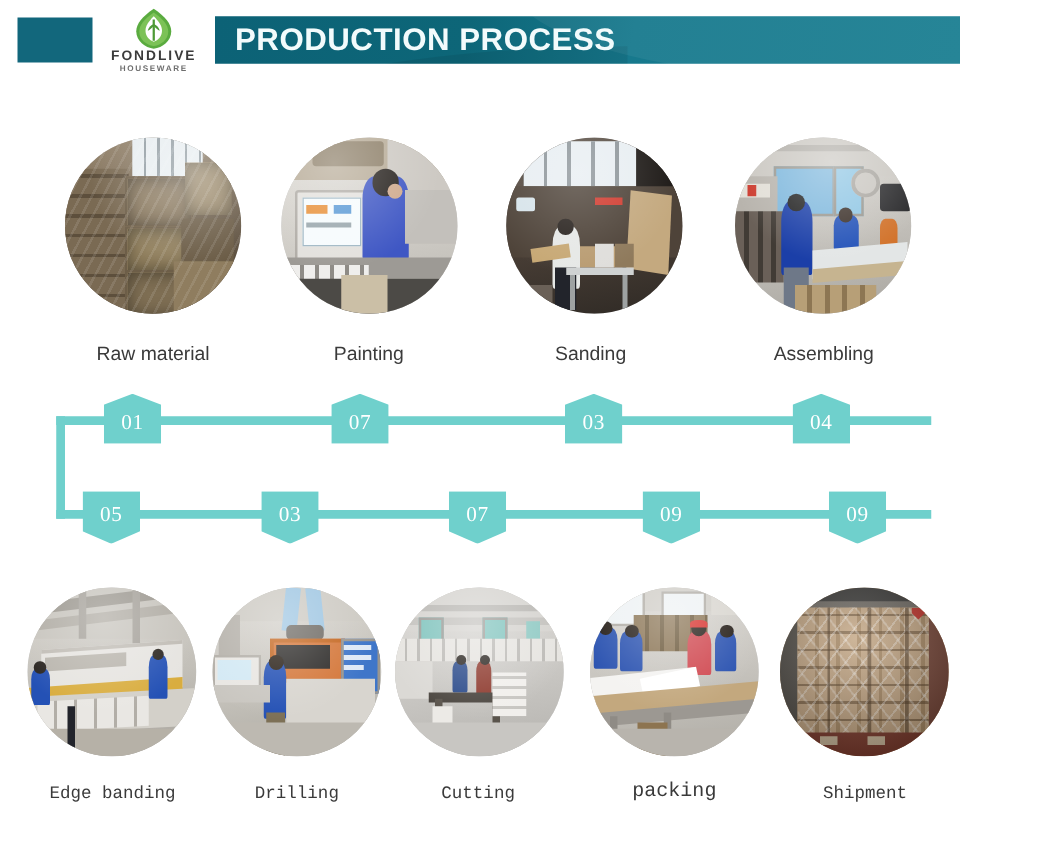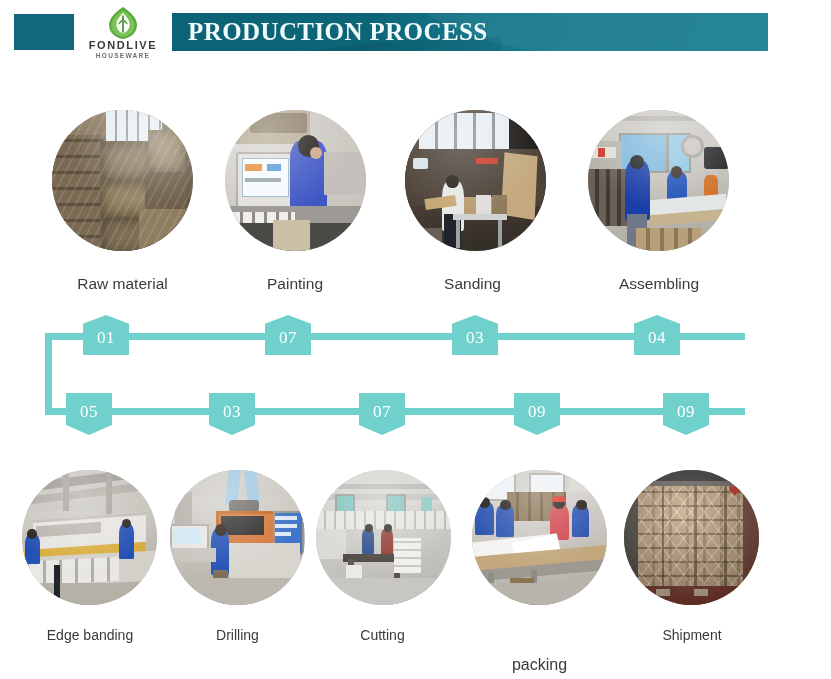--- a/index.html
+++ b/index.html
@@ -43,38 +43,38 @@
     transform:rotate(-4deg);
   }
   .title-bar .swoosh2{
     position:absolute;left:-30px;top:24px;width:360px;height:90px;
     background:rgba(0,0,0,0.07);
     border-radius:100% 0 0 0;
   }
   .title-text{
     position:absolute;left:16px;top:0;height:38px;display:flex;align-items:center;
     color:#f2fbfc;font-size:25px;font-weight:700;letter-spacing:0.4px;
-    font-family:Liberation Serif, serif;
+    font-family:Liberation Sans, sans-serif;
     z-index:3;
   }
 
   
   .photo{
     position:absolute;border-radius:50%;overflow:hidden;
     background:#cfcfcf;
   }
   .photo .inner{position:absolute;inset:0;}
   .caption{
     position:absolute;text-align:center;color:#3a3a3a;
     font-family:"Liberation Sans",sans-serif;
     white-space:nowrap;
   }
   .cap-r1{font-size:15.5px;top:275px;}
-  .cap-r2{font-size:14px;top:627px;}
-  .cap-packing{font-size:16px;margin-top:32px;}
+  .cap-r2{font-size:14px;top:627px;font-family:Liberation Mono, monospace;}
+  .cap-packing{font-size:16px;}
 
   
   .tl{position:absolute;left:0;top:300px;width:661px;height:150px;}
   .tl-line{position:absolute;background:#6fd0cc;height:7px;}
   .tl-vert{position:absolute;background:#6fd0cc;width:7px;}
   .marker{
     position:absolute;width:46px;height:38px;
     background:#6fd0cc;
     display:flex;align-items:center;justify-content:center;
     color:#ffffff;font-size:17px;letter-spacing:0.5px;

